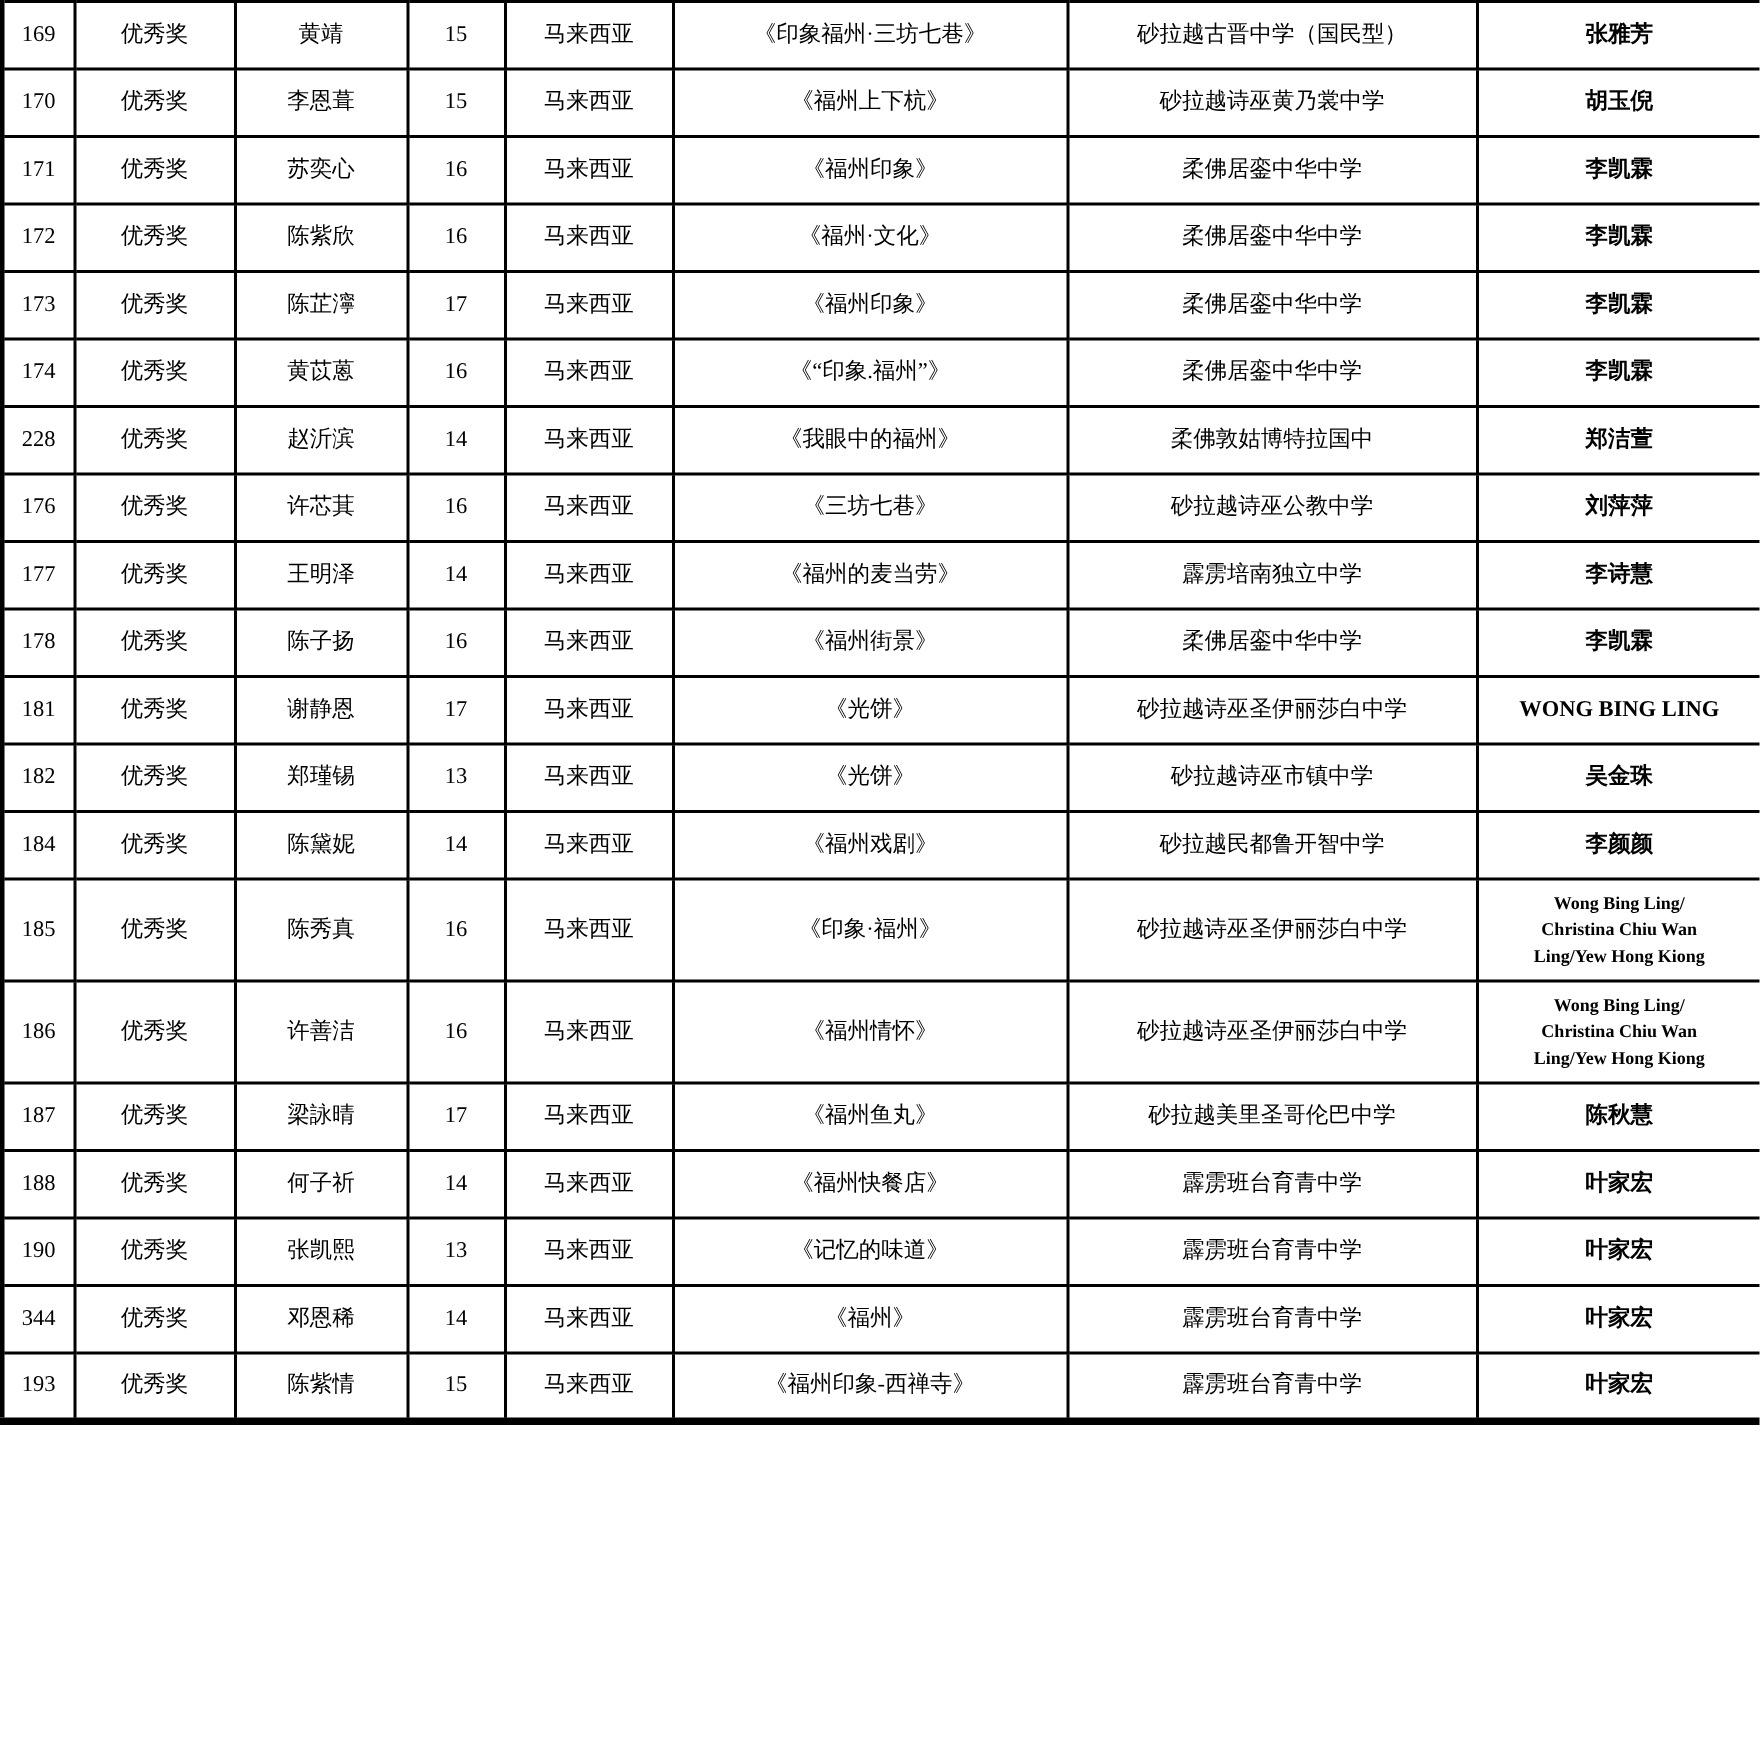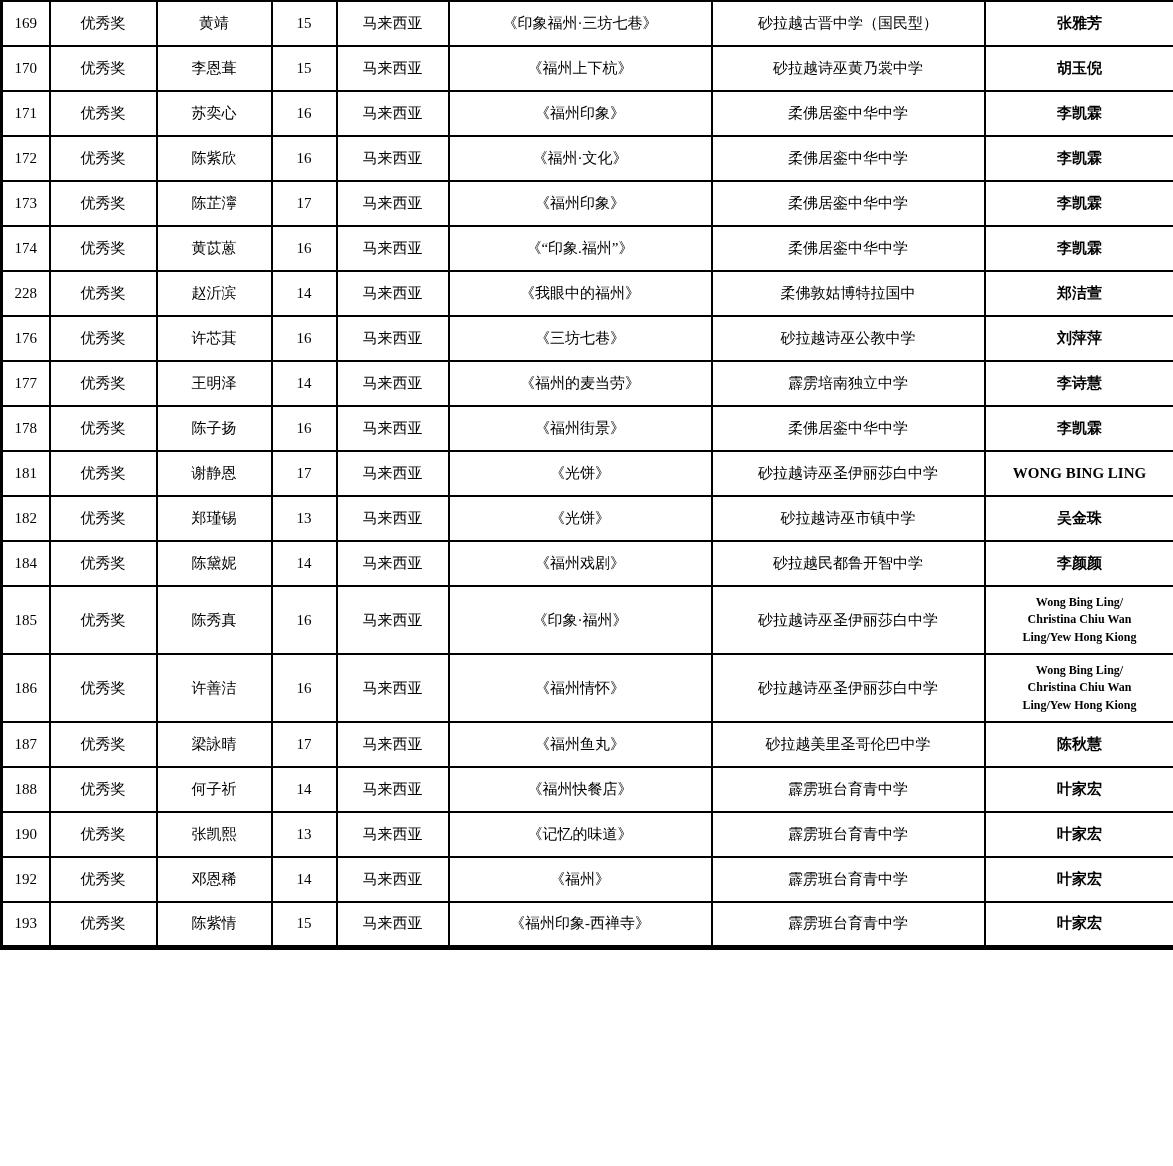--- a/index.html
+++ b/index.html
@@ -231,21 +231,21 @@
     <td class="c-no">190</td>
     <td class="c-award">优秀奖</td>
     <td class="c-name">张凯熙</td>
     <td class="c-age">13</td>
     <td class="c-country">马来西亚</td>
     <td class="c-title">《记忆的味道》</td>
     <td class="c-school">霹雳班台育青中学</td>
     <td class="c-teacher">叶家宏</td>
   </tr>
       <tr class="table-row">
-    <td class="c-no">192</td>
+    <td class="c-no">344</td>
     <td class="c-award">优秀奖</td>
     <td class="c-name">邓恩稀</td>
     <td class="c-age">14</td>
     <td class="c-country">马来西亚</td>
     <td class="c-title">《福州》</td>
     <td class="c-school">霹雳班台育青中学</td>
     <td class="c-teacher">叶家宏</td>
   </tr>
       <tr class="table-row">
     <td class="c-no">193</td>

